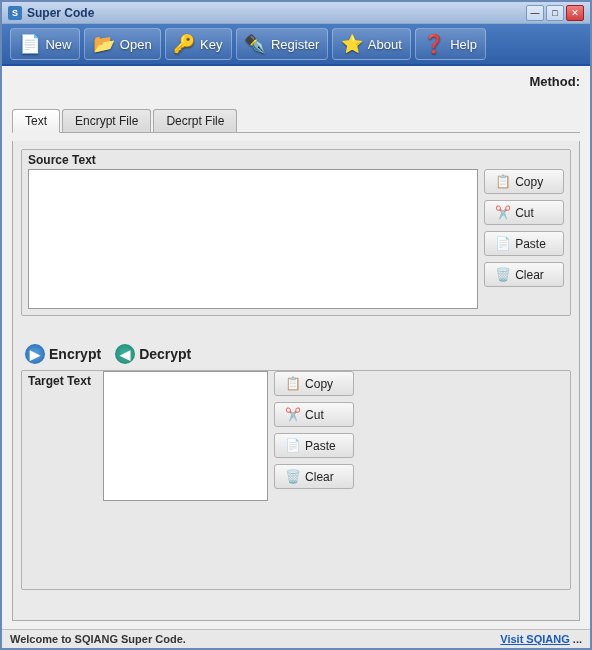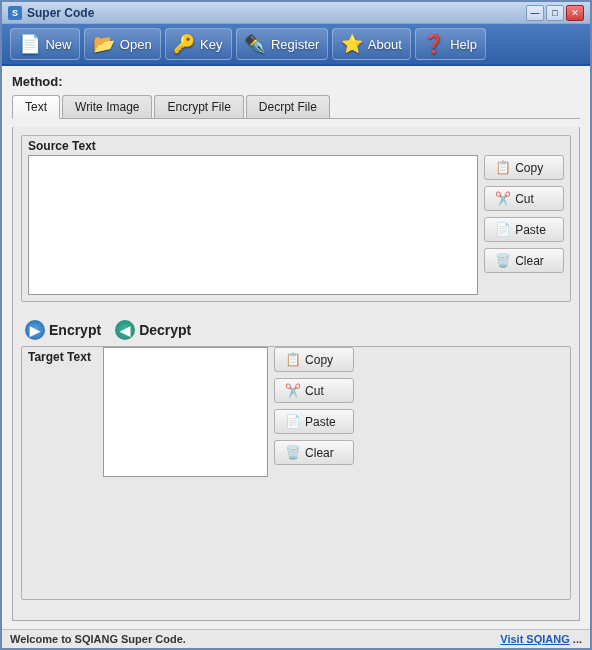--- a/index.html
+++ b/index.html
@@ -101,21 +101,22 @@
       flex: 1;
       display: flex;
       flex-direction: column;
       padding: 8px 10px;
       background: #f0f0f0;
       overflow: hidden;
     }
 
     
     .meta-section {
-      margin-bottom: 6px;
+      margin-bottom: 20px;
+      text-align: right;
     }
     .meta-label {
       font-weight: bold;
       font-size: 13px;
       color: #222;
     }
     .meta-desc {
       font-size: 13px;
       color: #333;
     }
@@ -157,21 +158,21 @@
       flex-direction: column;
       padding: 8px;
       overflow: hidden;
     }
 
     
     .section-box {
       border: 1px solid #b0b0b0;
       background: #e8e8e8;
       border-radius: 2px;
-      margin-bottom: 12px;
+      margin-bottom: 22px;
     }
     .section-label {
       font-weight: bold;
       font-size: 12px;
       color: #222;
       padding: 3px 6px 2px;
     }
 
     .text-area-row {
       display: flex;
@@ -325,21 +326,20 @@
   </div>
 
   <div class="content">
 
     <div class="meta-section">
       <div class="meta-label">Method:</div>
     </div>
 
     <div class="tab-bar">
       <div class="tab active">Text</div>
-      <div class="tab">Write Image</div>
       <div class="tab">Encrypt File</div>
       <div class="tab">Decrpt File</div>
     </div>
 
     <div class="tab-content">
 
       <div class="section-box">
         <div class="section-label">Source Text</div>
         <div style="padding: 0 6px 6px;">
           <div class="text-area-row">

